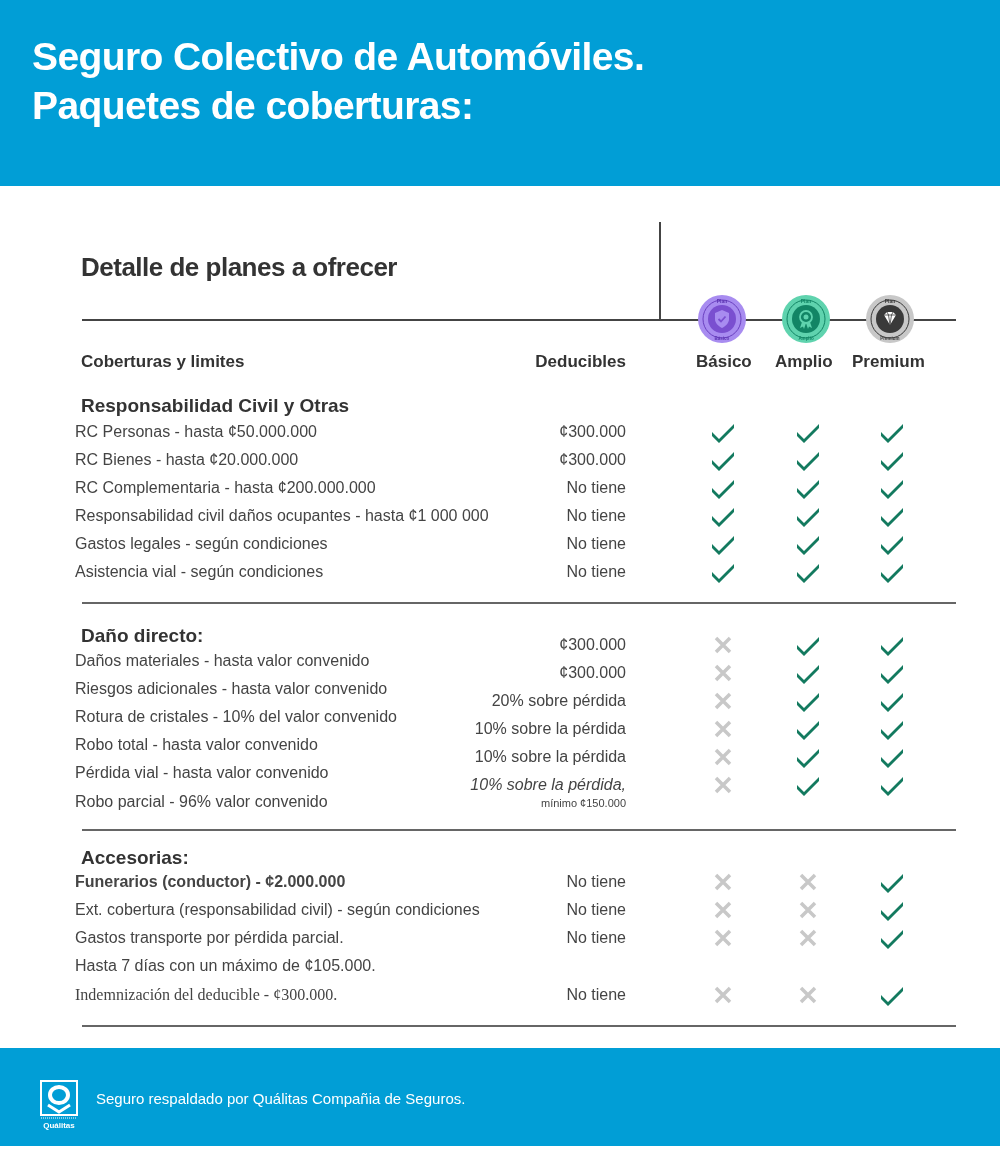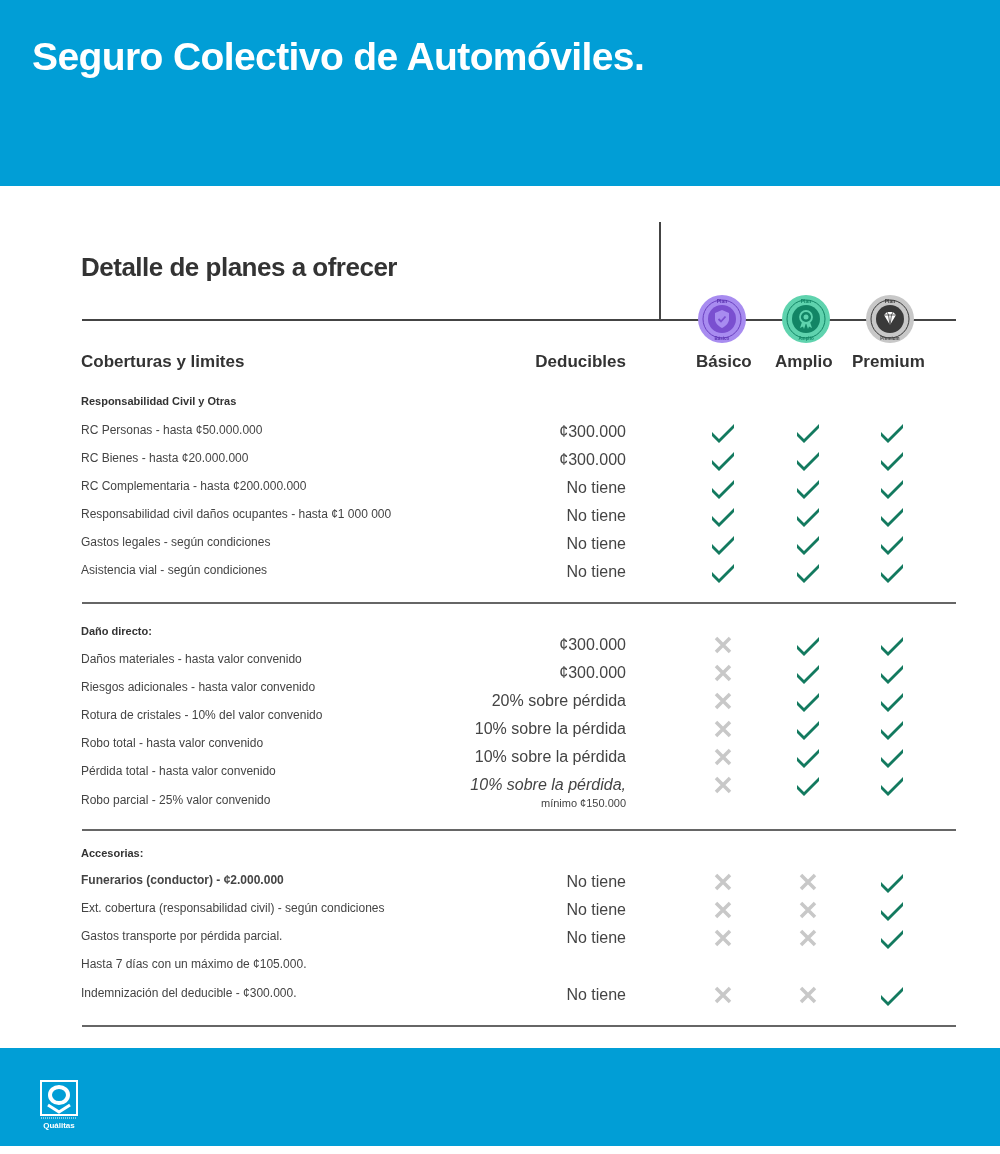--- a/index.html
+++ b/index.html
@@ -13,40 +13,41 @@
   .section-title { position: absolute; left: 81px; top: 252px; font-size: 26px; font-weight: bold; color: #333333; letter-spacing: -0.5px; white-space: nowrap; }
 
   .vline { position: absolute; left: 659px; top: 222px; width: 2px; height: 98px; background: #444444; }
   .hline-top { position: absolute; left: 82px; top: 319px; width: 874px; height: 2px; background: #444444; }
 
   .badge { position: absolute; top: 295px; width: 48px; height: 48px; border-radius: 50%; }
   .badge svg { width: 48px; height: 48px; display: block; }
 
   .col-header { position: absolute; top: 352px; font-size: 17px; font-weight: bold; color: #333333; white-space: nowrap; }
 
-  .group-title { position: absolute; left: 81px; font-size: 11px; font-weight: bold; color: #333333; white-space: nowrap; }
-  .row-label { position: absolute; left: 81px; font-size: 12px; color: #444444; white-space: nowrap; }
+  .group-title { position: absolute; left: 81px; font-size: 19px; font-weight: bold; color: #333333; white-space: nowrap; }
+  .row-label { position: absolute; left: 75px; font-size: 16px; color: #444444; white-space: nowrap; }
   .deduct { position: absolute; right: 374px; font-size: 16px; color: #444444; white-space: nowrap; text-align: right; }
   .deduct-sub { position: absolute; right: 374px; font-size: 11px; color: #444444; white-space: nowrap; text-align: right; }
 
   .mark { position: absolute; width: 26px; height: 22px; }
   .mark svg { width: 26px; height: 22px; display: block; }
 
   .divider { position: absolute; left: 82px; width: 874px; height: 2px; background: #666666; }
 
   .footer { position: absolute; left: 0; top: 1048px; width: 1000px; height: 98px; background: #019ed6; }
   .footer-logo { position: absolute; left: 38px; top: 32px; width: 42px; height: 52px; }
   .footer-text { position: absolute; left: 96px; top: 42px; color: #ffffff; font-size: 15px; white-space: nowrap; }
 </style>
 </head>
 <body>
 
 <div class="header">
   <div class="header-title">
     <div>Seguro Colectivo de Automóviles.</div>
+    <div>Paquetes de coberturas:</div>
   </div>
 </div>
 
 <div class="section-title">Detalle de planes a ofrecer</div>
 
 <div class="vline"></div>
 <div class="hline-top"></div>
 
 <div class="badge" style="left:698px;">
   <svg viewBox="0 0 48 48">
@@ -112,43 +113,43 @@
 <div class="deduct" style="top:563px;">No tiene</div>
 
 <div class="divider" style="top:602px;"></div>
 
 <div class="group-title" style="top:625px;">Daño directo:</div>
 
 <div class="row-label" style="top:652px;">Daños materiales - hasta valor convenido</div>
 <div class="row-label" style="top:680px;">Riesgos adicionales - hasta valor convenido</div>
 <div class="row-label" style="top:708px;">Rotura de cristales - 10% del valor convenido</div>
 <div class="row-label" style="top:736px;">Robo total - hasta valor convenido</div>
-<div class="row-label" style="top:764px;">Pérdida total - hasta valor convenido</div>
-<div class="row-label" style="top:793px;">Robo parcial - 25% valor convenido</div>
+<div class="row-label" style="top:764px;">Pérdida vial - hasta valor convenido</div>
+<div class="row-label" style="top:793px;">Robo parcial - 96% valor convenido</div>
 
 <div class="deduct" style="top:636px;">¢300.000</div>
 <div class="deduct" style="top:664px;">¢300.000</div>
 <div class="deduct" style="top:692px;">20% sobre pérdida</div>
 <div class="deduct" style="top:720px;">10% sobre la pérdida</div>
 <div class="deduct" style="top:748px;">10% sobre la pérdida</div>
 <div class="deduct" style="top:776px;font-style:italic;">10% sobre la pérdida,</div>
 <div class="deduct-sub" style="top:797px;">mínimo ¢150.000</div>
 
 <div class="divider" style="top:829px;"></div>
 
 <div class="group-title" style="top:847px;">Accesorias:</div>
 
 <div class="row-label" style="top:873px;font-weight:bold;">Funerarios (conductor) - ¢2.000.000</div>
 <div class="deduct" style="top:873px;">No tiene</div>
 <div class="row-label" style="top:901px;">Ext. cobertura (responsabilidad civil) - según condiciones</div>
 <div class="deduct" style="top:901px;">No tiene</div>
 <div class="row-label" style="top:929px;">Gastos transporte por pérdida parcial.</div>
 <div class="deduct" style="top:929px;">No tiene</div>
 <div class="row-label" style="top:957px;text-align:center;">Hasta 7 días con un máximo de ¢105.000.</div>
-<div class="row-label" style="top:986px;">Indemnización del deducible - ¢300.000.</div>
+<div class="row-label" style="top:986px;font-family:Liberation Serif, serif;">Indemnización del deducible - ¢300.000.</div>
 <div class="deduct" style="top:986px;">No tiene</div>
 
 <div class="divider" style="top:1025px;"></div>
 
 <div id="marks">
     <div class="mark" style="left: 710px; top: 421px;">
       <svg viewBox="0 0 26 22">
         <path d="M2 11 L9 18 L24 3 L24 7 L9 22 L2 15 Z" fill="#137a5f"></path>
       </svg>
     </div>
@@ -392,13 +393,14 @@
 <div class="footer">
   <div class="footer-logo">
     <svg viewBox="0 0 42 52" width="42" height="52">
       <rect x="3" y="1" width="36" height="34" fill="none" stroke="#ffffff" stroke-width="2"></rect>
       <ellipse cx="21" cy="15" rx="9" ry="8" fill="none" stroke="#ffffff" stroke-width="4"></ellipse>
       <path d="M10 25 L21 32 L32 25" fill="none" stroke="#ffffff" stroke-width="3"></path>
       <line x1="3" y1="38" x2="39" y2="38" stroke="#ffffff" stroke-width="1" stroke-dasharray="1 1"></line>
       <text x="21" y="48" font-size="8" font-weight="bold" fill="#ffffff" text-anchor="middle" font-family="Liberation Sans, sans-serif">Quálitas</text>
     </svg>
   </div>
+  <div class="footer-text">Seguro respaldado por Quálitas Compañia de Seguros.</div>
 </div>
 
 </body></html>

